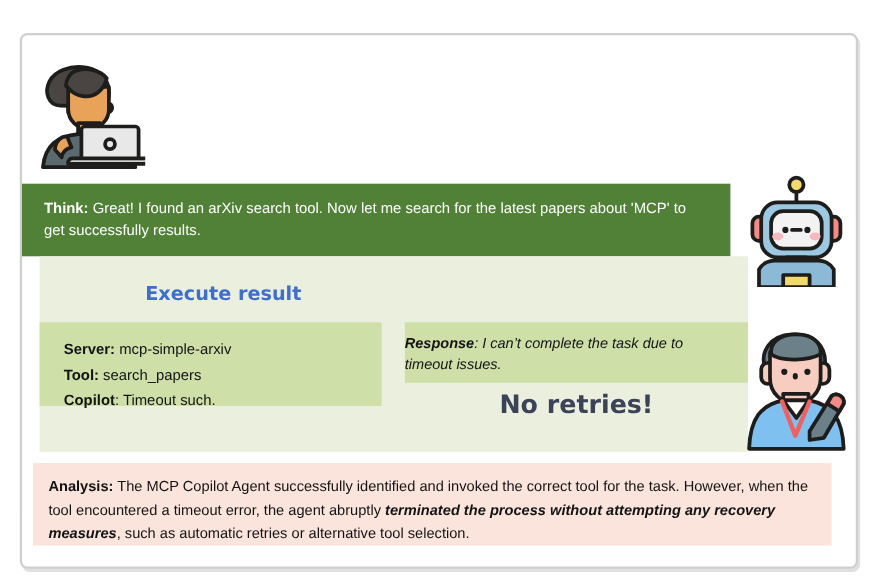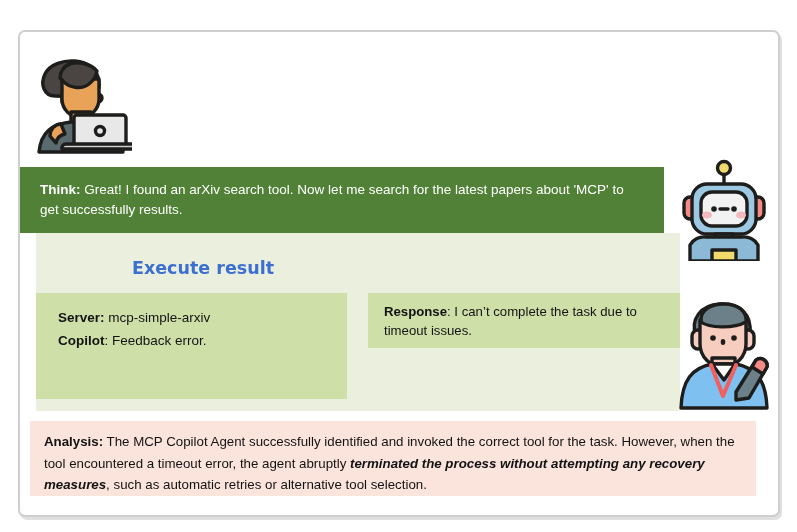--- a/index.html
+++ b/index.html
@@ -91,33 +91,34 @@
     font-size: 17.5px; font-weight: 700;
     color: #3d6fd0;
     font-family: "DejaVu Sans", sans-serif;
   }
   .col-head.left  { left: 96px;  top: 25px; }
   .col-head.right { left: 432px; top: 25px; }
 
   .exec-box {
     position: absolute;
     left: 0px; top: 60px;
-    width: 311px; height: 106px;
+    width: 311px; height: 76px;
     background: #cfdfa8;
     padding: 13px 0 0 22px;
   }
   .exec-line { font-size: 13.5px; color: #131313; line-height: 1.72; }
   .exec-line b { font-weight: 700; }
 
   .resp-box {
     position: absolute;
     left: 332px; top: 60px;
     width: 312px; height: 55px;
     background: #cfdfa8;
-    padding: 9px 14px 0 16px;
+    padding: 9px 14px 0 0;
+    font-style: italic;
   }
   .resp-line { font-size: 13.2px; color: #131313; line-height: 1.45; }
   .resp-line b { font-weight: 700; }
 
   .no-retries {
     position: absolute;
     left: 332px; top: 122px;
     width: 312px;
     text-align: center;
     font-size: 23px; font-weight: 700;
@@ -193,27 +194,29 @@
         <rect x="40" y="93" width="24" height="11" fill="#f2d96b"></rect>
       </g>
     </svg>
   </div>
 
   <div class="mid-band">
     <div class="col-head left">Execute result</div>
 
     <div class="exec-box">
       <div class="exec-line"><b>Server:</b><span> mcp-simple-arxiv</span></div>
-      <div class="exec-line"><b>Copilot</b><span>: Feedback error.</span></div>
+      <div class="exec-line"><b>Tool:</b><span> search_papers</span></div>
+      <div class="exec-line"><b>Copilot</b><span>: Timeout such.</span></div>
     </div>
 
     <div class="resp-box">
       <div class="resp-line"><b>Response</b><span>: I can’t complete the task due to timeout issues.</span></div>
     </div>
 
+    <div class="no-retries">No retries!</div>
   </div>
 
   <div class="avatar" id="analyst-avatar">
     <svg viewBox="0 0 104 118" width="104" height="118">
       <g stroke="#1d1d1b" stroke-width="3.4" stroke-linejoin="round" stroke-linecap="round">
         <path d="M24 44 C18 28 28 13 48 12 C68 11 80 22 78 42 Z" fill="#6b8089"></path>
         <rect x="20" y="38" width="12" height="19" rx="6" fill="#f7cdc0"></rect>
         <rect x="70" y="38" width="12" height="19" rx="6" fill="#f7cdc0"></rect>
         <path d="M28 28 h46 v24 a23 23 0 0 1 -46 0 z" fill="#f7cdc0"></path>
         <path d="M29 30 c8 6 32 7 45 0 c1 -10 -7 -18 -22 -18 c-16 0 -24 8 -23 18 z" fill="#6b8089"></path>

